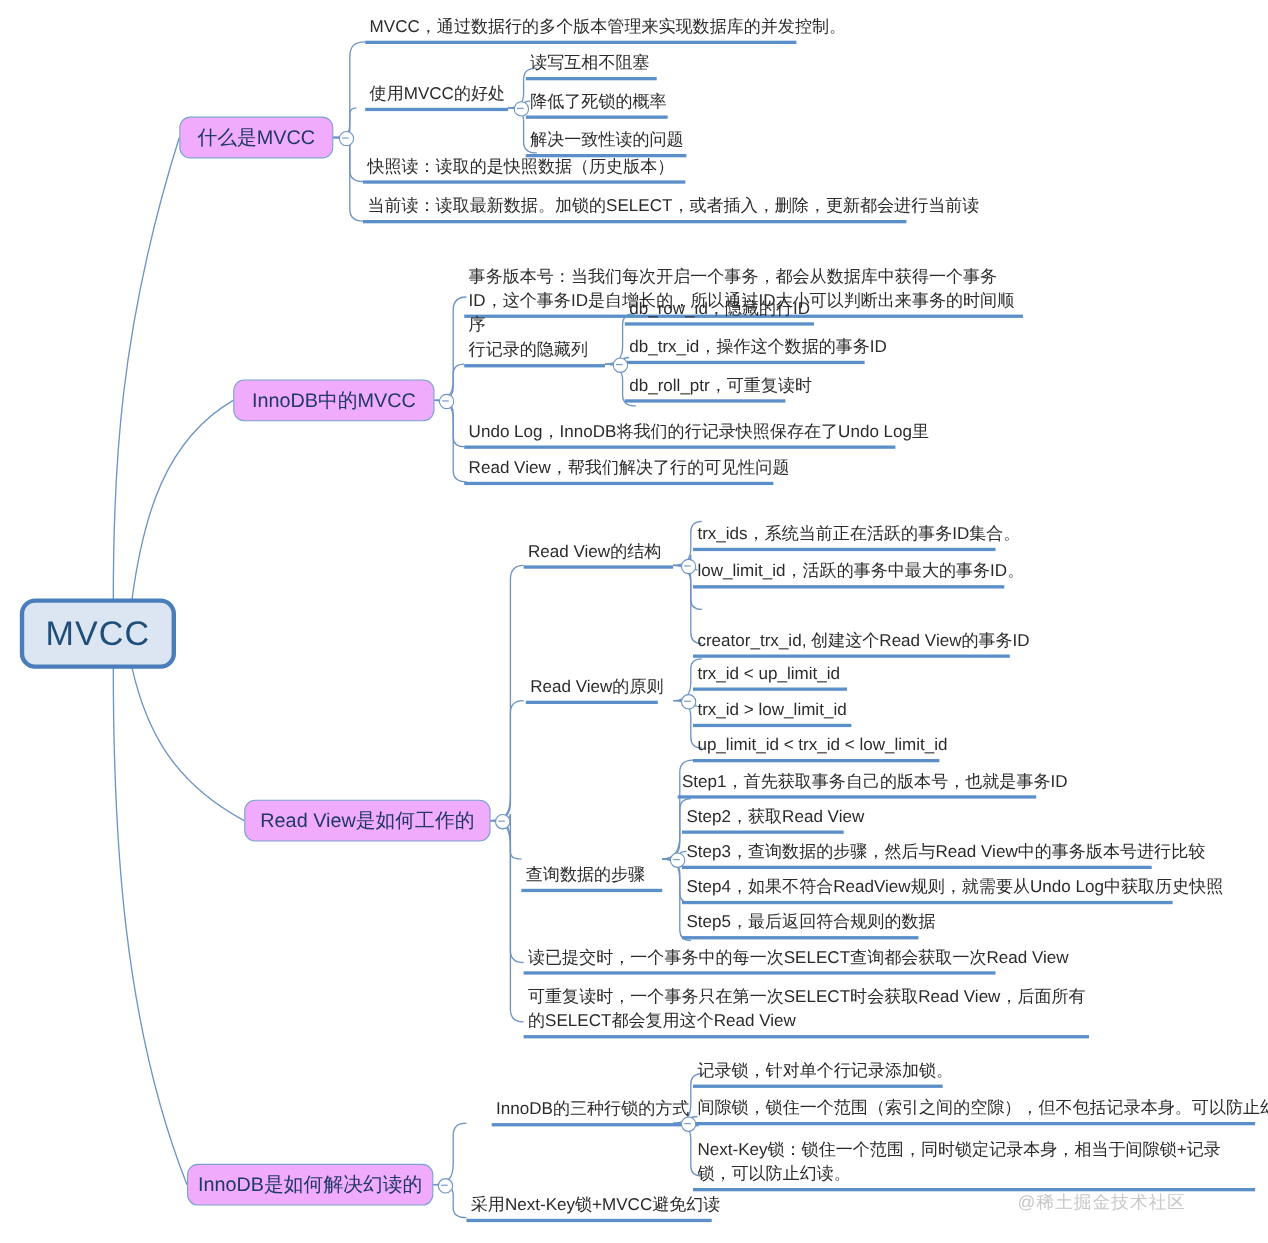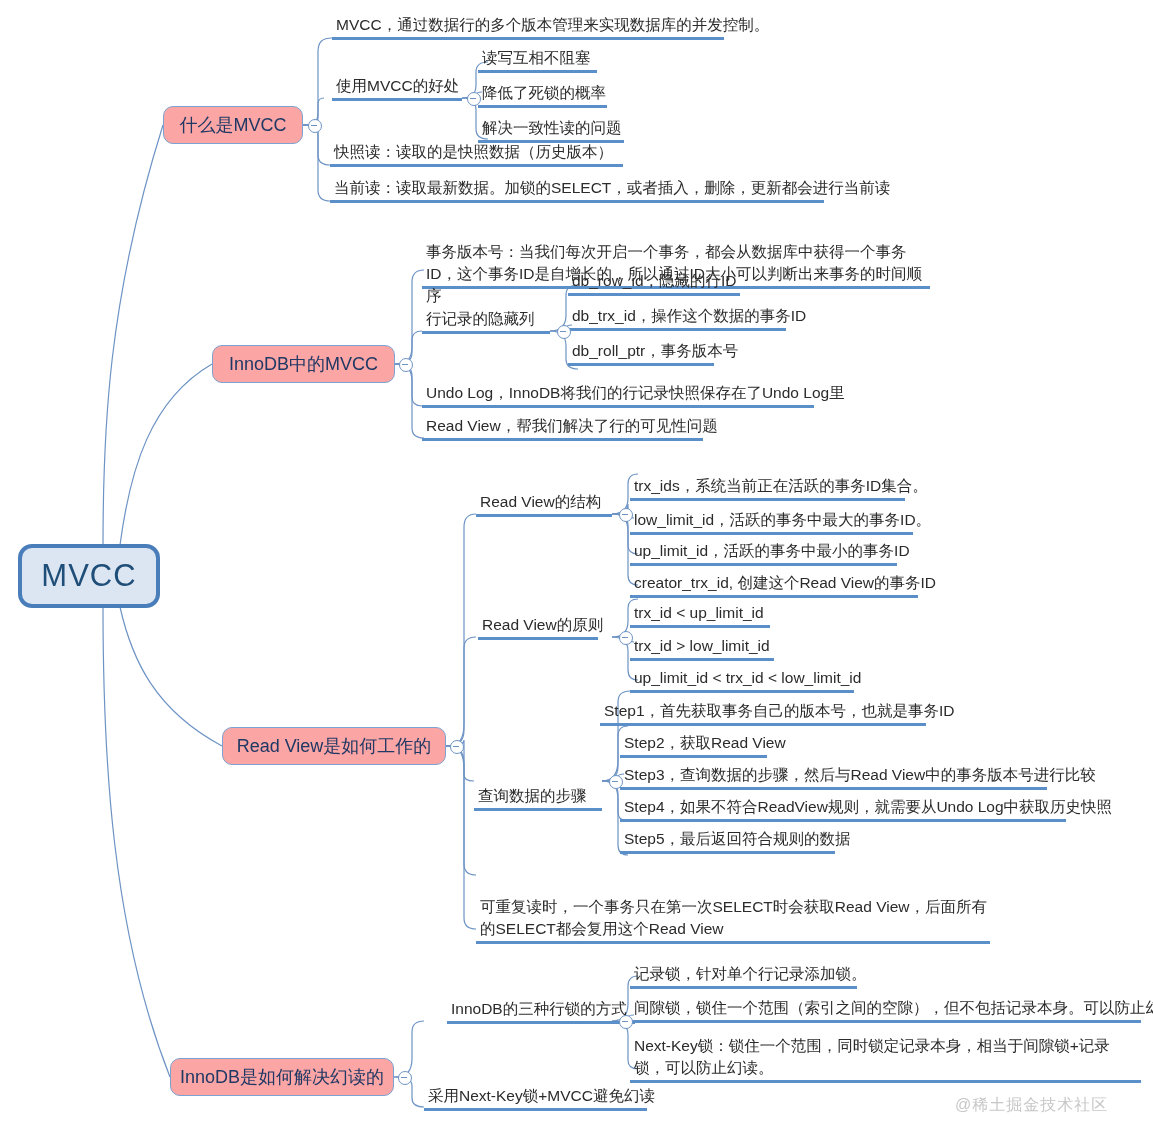--- a/index.html
+++ b/index.html
@@ -39,21 +39,21 @@
     display: flex;
     align-items: center;
     justify-content: center;
     z-index: 5;
   }
 
   
   .l2-node {
     position: absolute;
     box-sizing: border-box;
-    background: #fca5a5;
+    background: #f0abfc;
     border: 1.5px solid #7ba2d0;
     border-radius: 10px;
     color: #1f3864;
     font-size: 18px;
     display: flex;
     align-items: center;
     justify-content: center;
     padding: 0 20px;
     white-space: nowrap;
     z-index: 5;
@@ -236,44 +236,41 @@
   </div>
   <div class="toggle" style="left:557px; top:325px;"></div>
 
   <div class="branch" style="left:568px; top:273px; width:172px; height:23px;">
     <span>db_row_id，隐藏的行ID</span>
   </div>
   <div class="branch" style="left:568px; top:308px; width:218px; height:23px;">
     <span>db_trx_id，操作这个数据的事务ID</span>
   </div>
   <div class="branch" style="left:568px; top:343px; width:146px; height:23px;">
-    <span>db_roll_ptr，事务版本号</span>
+    <span>db_roll_ptr，可重复读时</span>
   </div>
 
   <div class="branch" style="left:422px; top:385px; width:392px; height:23px;">
     <span>Undo Log，InnoDB将我们的行记录快照保存在了Undo Log里</span>
   </div>
   <div class="branch" style="left:422px; top:418px; width:281px; height:23px;">
     <span>Read View，帮我们解决了行的可见性问题</span>
   </div>
 
   <div class="branch label" style="left:476px; top:494px; width:136px; height:23px;">
     <span>Read View的结构</span>
   </div>
   <div class="toggle" style="left:619px; top:508px;"></div>
 
   <div class="branch" style="left:630px; top:478px; width:275px; height:23px;">
     <span>trx_ids，系统当前正在活跃的事务ID集合。</span>
   </div>
   <div class="branch" style="left:630px; top:512px; width:283px; height:23px;">
     <span>low_limit_id，活跃的事务中最大的事务ID。</span>
   </div>
-  <div class="branch" style="left:630px; top:543px; width:267px; height:23px;">
-    <span>up_limit_id，活跃的事务中最小的事务ID</span>
-  </div>
   <div class="branch" style="left:630px; top:575px; width:288px; height:23px;">
     <span>creator_trx_id, 创建这个Read View的事务ID</span>
   </div>
 
   <div class="branch label" style="left:478px; top:617px; width:120px; height:23px;">
     <span>Read View的原则</span>
   </div>
   <div class="toggle" style="left:619px; top:631px;"></div>
 
   <div class="branch" style="left:630px; top:605px; width:140px; height:23px;">
@@ -284,36 +281,39 @@
   </div>
   <div class="branch" style="left:630px; top:670px; width:224px; height:23px;">
     <span>up_limit_id &lt; trx_id &lt; low_limit_id</span>
   </div>
 
   <div class="branch label" style="left:474px; top:788px; width:128px; height:23px;">
     <span>查询数据的步骤</span>
   </div>
   <div class="toggle" style="left:609px; top:775px;"></div>
 
-  <div class="branch" style="left:600px; top:703px; width:326px; height:23px;">
+  <div class="branch" style="left:616px; top:703px; width:326px; height:23px;">
     <span>Step1，首先获取事务自己的版本号，也就是事务ID</span>
   </div>
   <div class="branch" style="left:620px; top:735px; width:147px; height:23px;">
     <span>Step2，获取Read View</span>
   </div>
   <div class="branch" style="left:620px; top:767px; width:427px; height:23px;">
     <span>Step3，查询数据的步骤，然后与Read View中的事务版本号进行比较</span>
   </div>
   <div class="branch" style="left:620px; top:799px; width:446px; height:23px;">
     <span>Step4，如果不符合ReadView规则，就需要从Undo Log中获取历史快照</span>
   </div>
   <div class="branch" style="left:620px; top:831px; width:215px; height:23px;">
     <span>Step5，最后返回符合规则的数据</span>
   </div>
 
+  <div class="branch" style="left:476px; top:863px; width:429px; height:23px;">
+    <span>读已提交时，一个事务中的每一次SELECT查询都会获取一次Read View</span>
+  </div>
   <div class="branch wrap" style="left:476px; top:896px; width:514px; height:48px;">
     <span>可重复读时，一个事务只在第一次SELECT时会获取Read View，后面所有的SELECT都会复用这个Read View</span>
   </div>
 
   <div class="branch label" style="left:447px; top:1001px; width:188px; height:23px;">
     <span>InnoDB的三种行锁的方式</span>
   </div>
   <div class="toggle" style="left:619px; top:1015px;"></div>
 
   <div class="branch" style="left:630px; top:966px; width:227px; height:23px;">
@@ -323,15 +323,15 @@
     <span>间隙锁，锁住一个范围（索引之间的空隙），但不包括记录本身。可以防止幻读。</span>
   </div>
   <div class="branch wrap" style="left:630px; top:1035px; width:511px; height:48px;">
     <span>Next-Key锁：锁住一个范围，同时锁定记录本身，相当于间隙锁+记录锁，可以防止幻读。</span>
   </div>
 
   <div class="branch" style="left:424px; top:1088px; width:223px; height:23px;">
     <span>采用Next-Key锁+MVCC避免幻读</span>
   </div>
 
-  <div class="watermark" style="left:955px; top:1083px;margin-top:12px;">@稀土掘金技术社区</div>
+  <div class="watermark" style="left:925px; top:1083px;">@稀土掘金技术社区</div>
 
 </div>
 
 </body></html>

